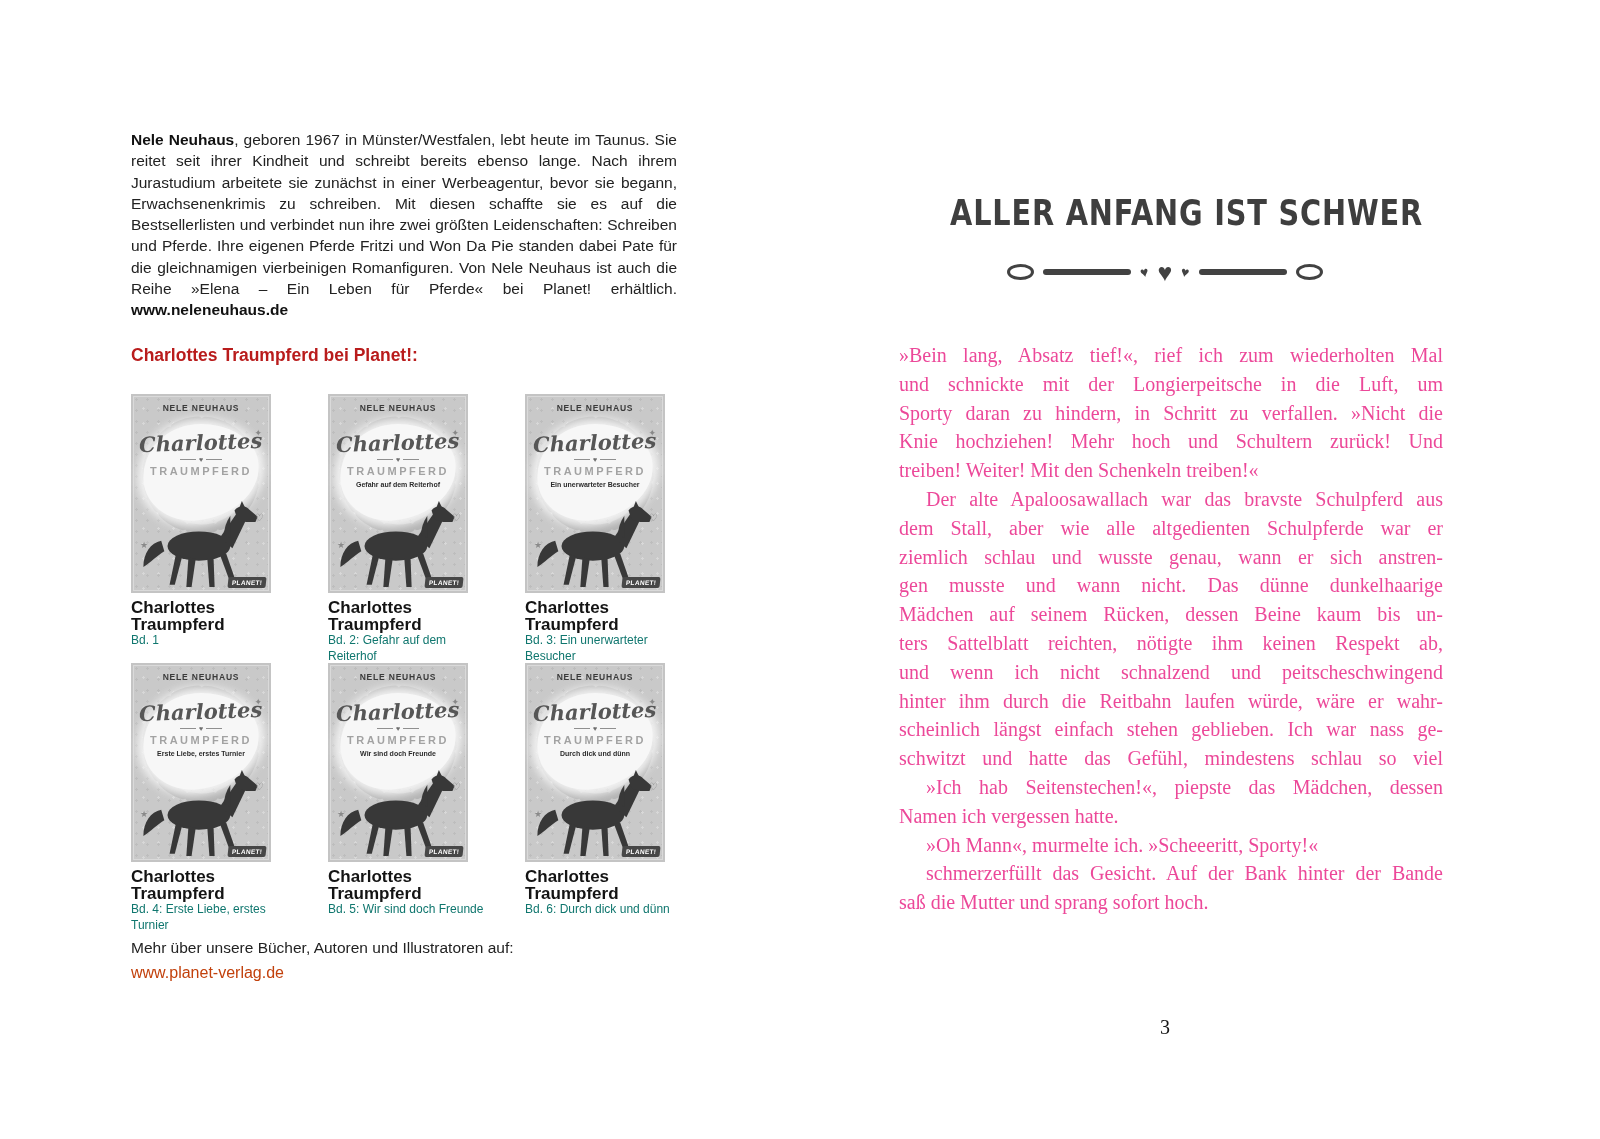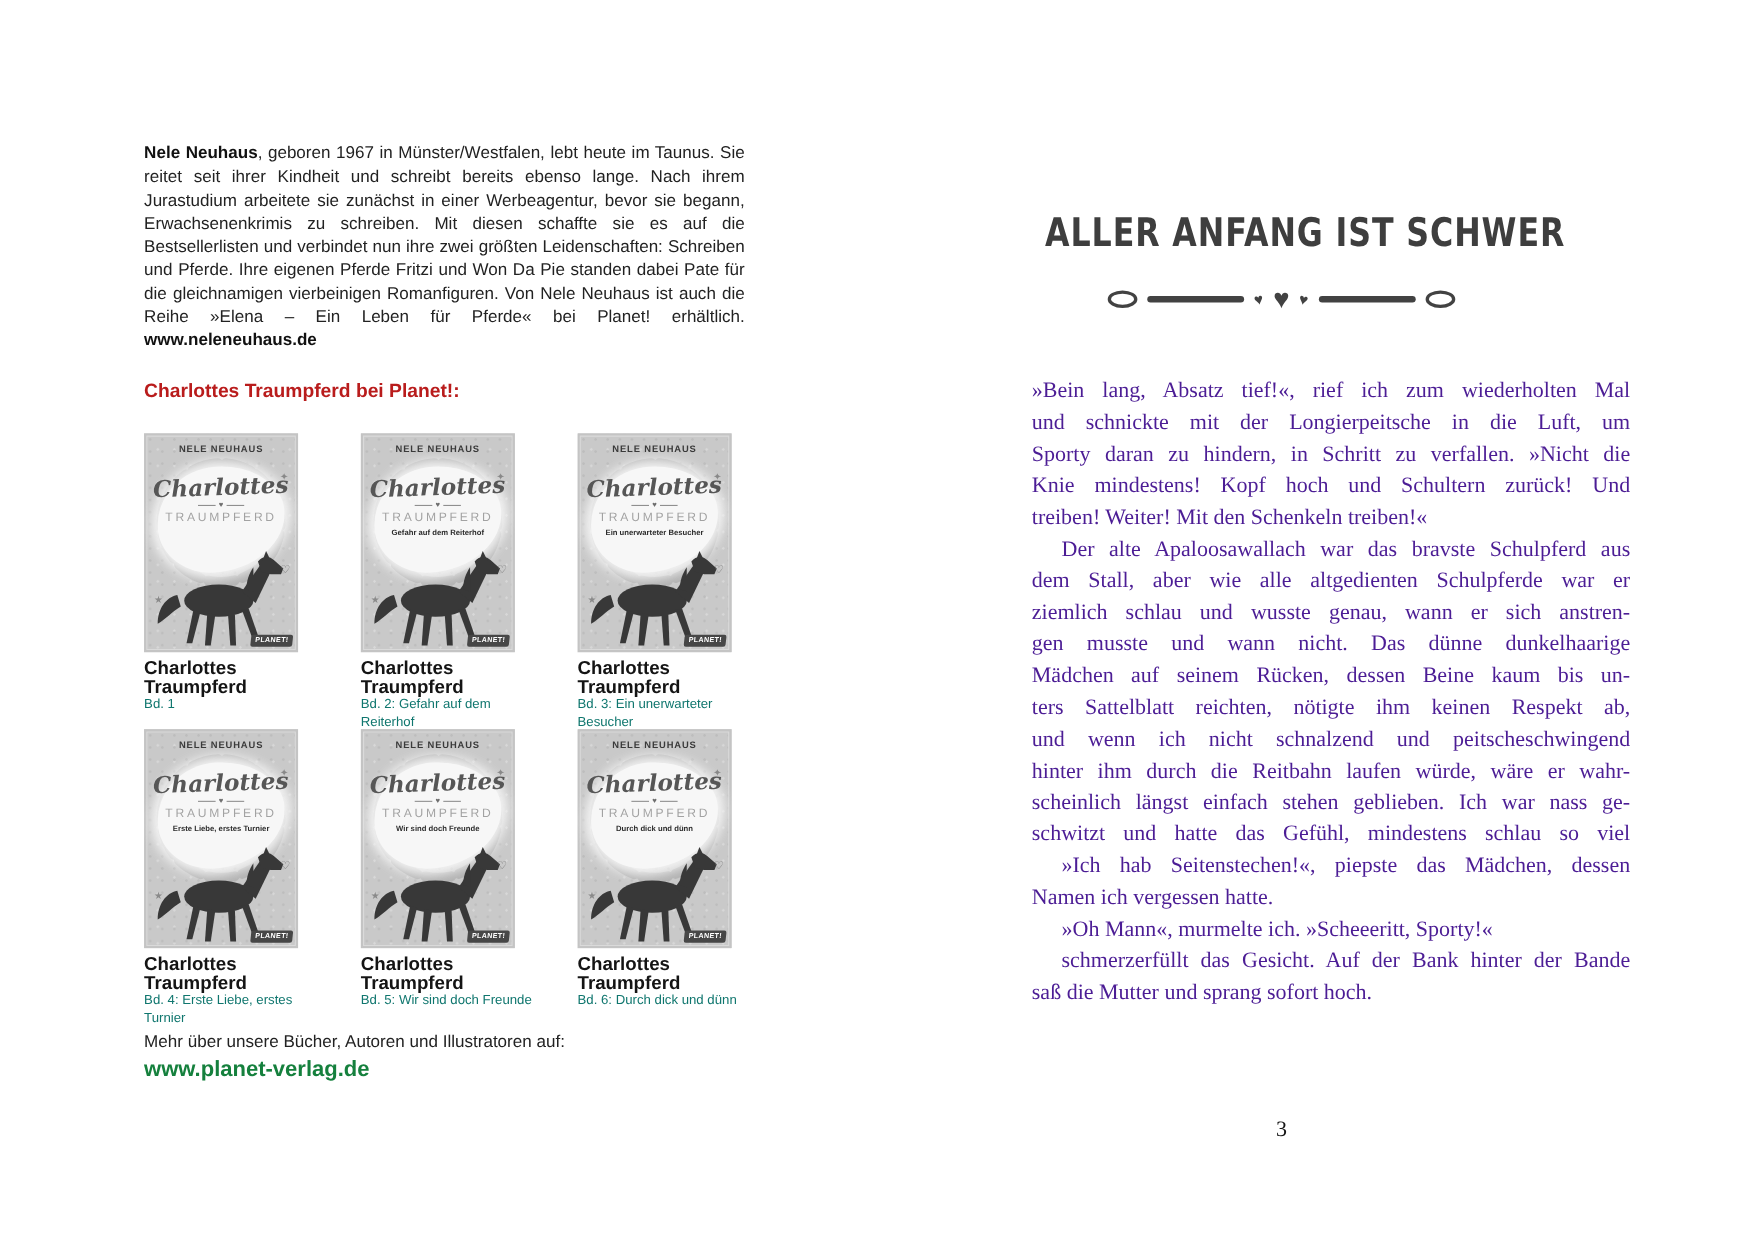--- a/index.html
+++ b/index.html
@@ -47,59 +47,59 @@
   .cover-stack { position:absolute; inset:0; z-index:3; display:flex; flex-direction:column; align-items:center; }
   .c-author { margin-top:9px; font-size:8.5px; font-weight:bold; letter-spacing:.8px; color:#3a3a3a; }
   .c-script {
     margin-top:17px; font-family:"DejaVu Serif", serif; font-style:italic; font-weight:bold;
     font-size:21px; color:#565656; transform:rotate(-2deg);
   }
   .c-minidiv { display:flex; align-items:center; gap:3px; margin-top:1px; }
   .c-minidiv .ln { width:16px; height:1.5px; background:#8f8f8f; }
   .c-minidiv .ht { font-size:7px; color:#6e6e6e; line-height:7px; }
   .c-caps {
-    margin-top:2px; font-size:11px; font-weight:normal; letter-spacing:2.5px;
+    margin-top:2px; font-size:11px; font-weight:bold; letter-spacing:2.5px;
     color:#a2a2a2; text-shadow:0 0 1px #ffffff;
   }
   .c-sub {
     margin-top:4px; width:92px; text-align:center;
     font-size:7px; font-weight:bold; line-height:8.5px; color:#2c2c2c;
   }
   .horse { position:absolute; bottom:4px; left:5px; width:130px; height:88px; z-index:4; }
   .planet-badge {
     position:absolute; bottom:5px; right:5px; z-index:5;
     background:#474747; color:#fff; font-size:6.5px; font-weight:bold;
     padding:2px 4px; border-radius:2px; transform:skewX(-6deg); letter-spacing:.3px;
   }
   .spark1 { position:absolute; top:34px; right:9px; font-size:9px; color:#888; z-index:3; }
   .spark2 { position:absolute; top:118px; right:7px; font-size:10px; color:#777; z-index:5; }
   .spark3 { position:absolute; top:146px; left:9px; font-size:9px; color:#8a8a8a; z-index:5; }
   .caption { margin-top:6px; width:170px; }
   .cap-title { font-size:17px; font-weight:bold; line-height:17px; color:#141414; }
   .cap-sub { font-size:12px; line-height:15.5px; color:#0f766e; }
   .footer { left:131px; top:903px; width:546px; font-size:15.5px; line-height:25px; color:#222; }
-  .footer .url { font-weight:bold; font-size:20px; color:#15803d; }
+  .footer .url { font-weight:normal; font-size:16px; color:#c2410c; }
 
   
   .chapter-title { left:891px; top:160px; width:544px; text-align:center; }
   .chapter-title span {
     display:inline-block; font-family:"DejaVu Sans", sans-serif; font-weight:bold;
     font-size:36px; letter-spacing:1px; color:#3e3e3e; transform:scaleX(.8);
     white-space:nowrap;
   }
   .divider { left:893px; top:230px; width:544px; display:flex; justify-content:center; align-items:center; gap:9px; color:#424242; }
   .divider .ring { width:21px; height:10px; border:3.5px solid #424242; border-radius:50%; }
   .divider .dash { width:88px; height:5.5px; background:#424242; border-radius:3px; }
   .divider .h-small { font-size:14px; line-height:14px; }
   .divider .h-big { font-size:25px; line-height:20px; }
   .divider .tilt-l { transform:rotate(-12deg); }
   .divider .tilt-r { transform:rotate(12deg); }
   .body-text {
-    left:938px; top:309px; width:544px;
-    font-family:"Liberation Serif", serif; font-size:20px; color:#4c1d95;
+    left:899px; top:309px; width:544px;
+    font-family:"Liberation Serif", serif; font-size:20px; color:#ec4899;
   }
   .tline { line-height:28.8px; text-align:justify; text-align-last:justify; }
   .tline.last { text-align-last:auto; }
   .para.indent .tline:first-child { text-indent:27px; }
   .page-number {
     left:893px; top:984px; width:544px; text-align:center;
     font-family:"Liberation Serif", serif; font-size:20px; color:#151515;
   }
 </style>
 </head>
@@ -383,21 +383,21 @@
   <span class="h-small tilt-r">♥</span>
   <span class="dash"></span>
   <span class="ring"></span>
 </div>
 
 <div class="abs body-text">
   <div class="para">
       <div class="tline">»Bein lang, Absatz tief!«, rief ich zum wiederholten Mal</div>
       <div class="tline">und schnickte mit der Longierpeitsche in die Luft, um</div>
       <div class="tline">Sporty daran zu hindern, in Schritt zu verfallen. »Nicht die</div>
-      <div class="tline">Knie mindestens! Kopf hoch und Schultern zurück! Und</div>
+      <div class="tline">Knie hochziehen! Mehr hoch und Schultern zurück! Und</div>
       <div class="tline last">treiben! Weiter! Mit den Schenkeln treiben!«</div>
     </div>
   <div class="para indent">
       <div class="tline">Der alte Apaloosawallach war das bravste Schulpferd aus</div>
       <div class="tline">dem Stall, aber wie alle altgedienten Schulpferde war er</div>
       <div class="tline">ziemlich schlau und wusste genau, wann er sich anstren-</div>
       <div class="tline">gen musste und wann nicht. Das dünne dunkelhaarige</div>
       <div class="tline">Mädchen auf seinem Rücken, dessen Beine kaum bis un-</div>
       <div class="tline">ters Sattelblatt reichten, nötigte ihm keinen Respekt ab,</div>
       <div class="tline">und wenn ich nicht schnalzend und peitscheschwingend</div>

